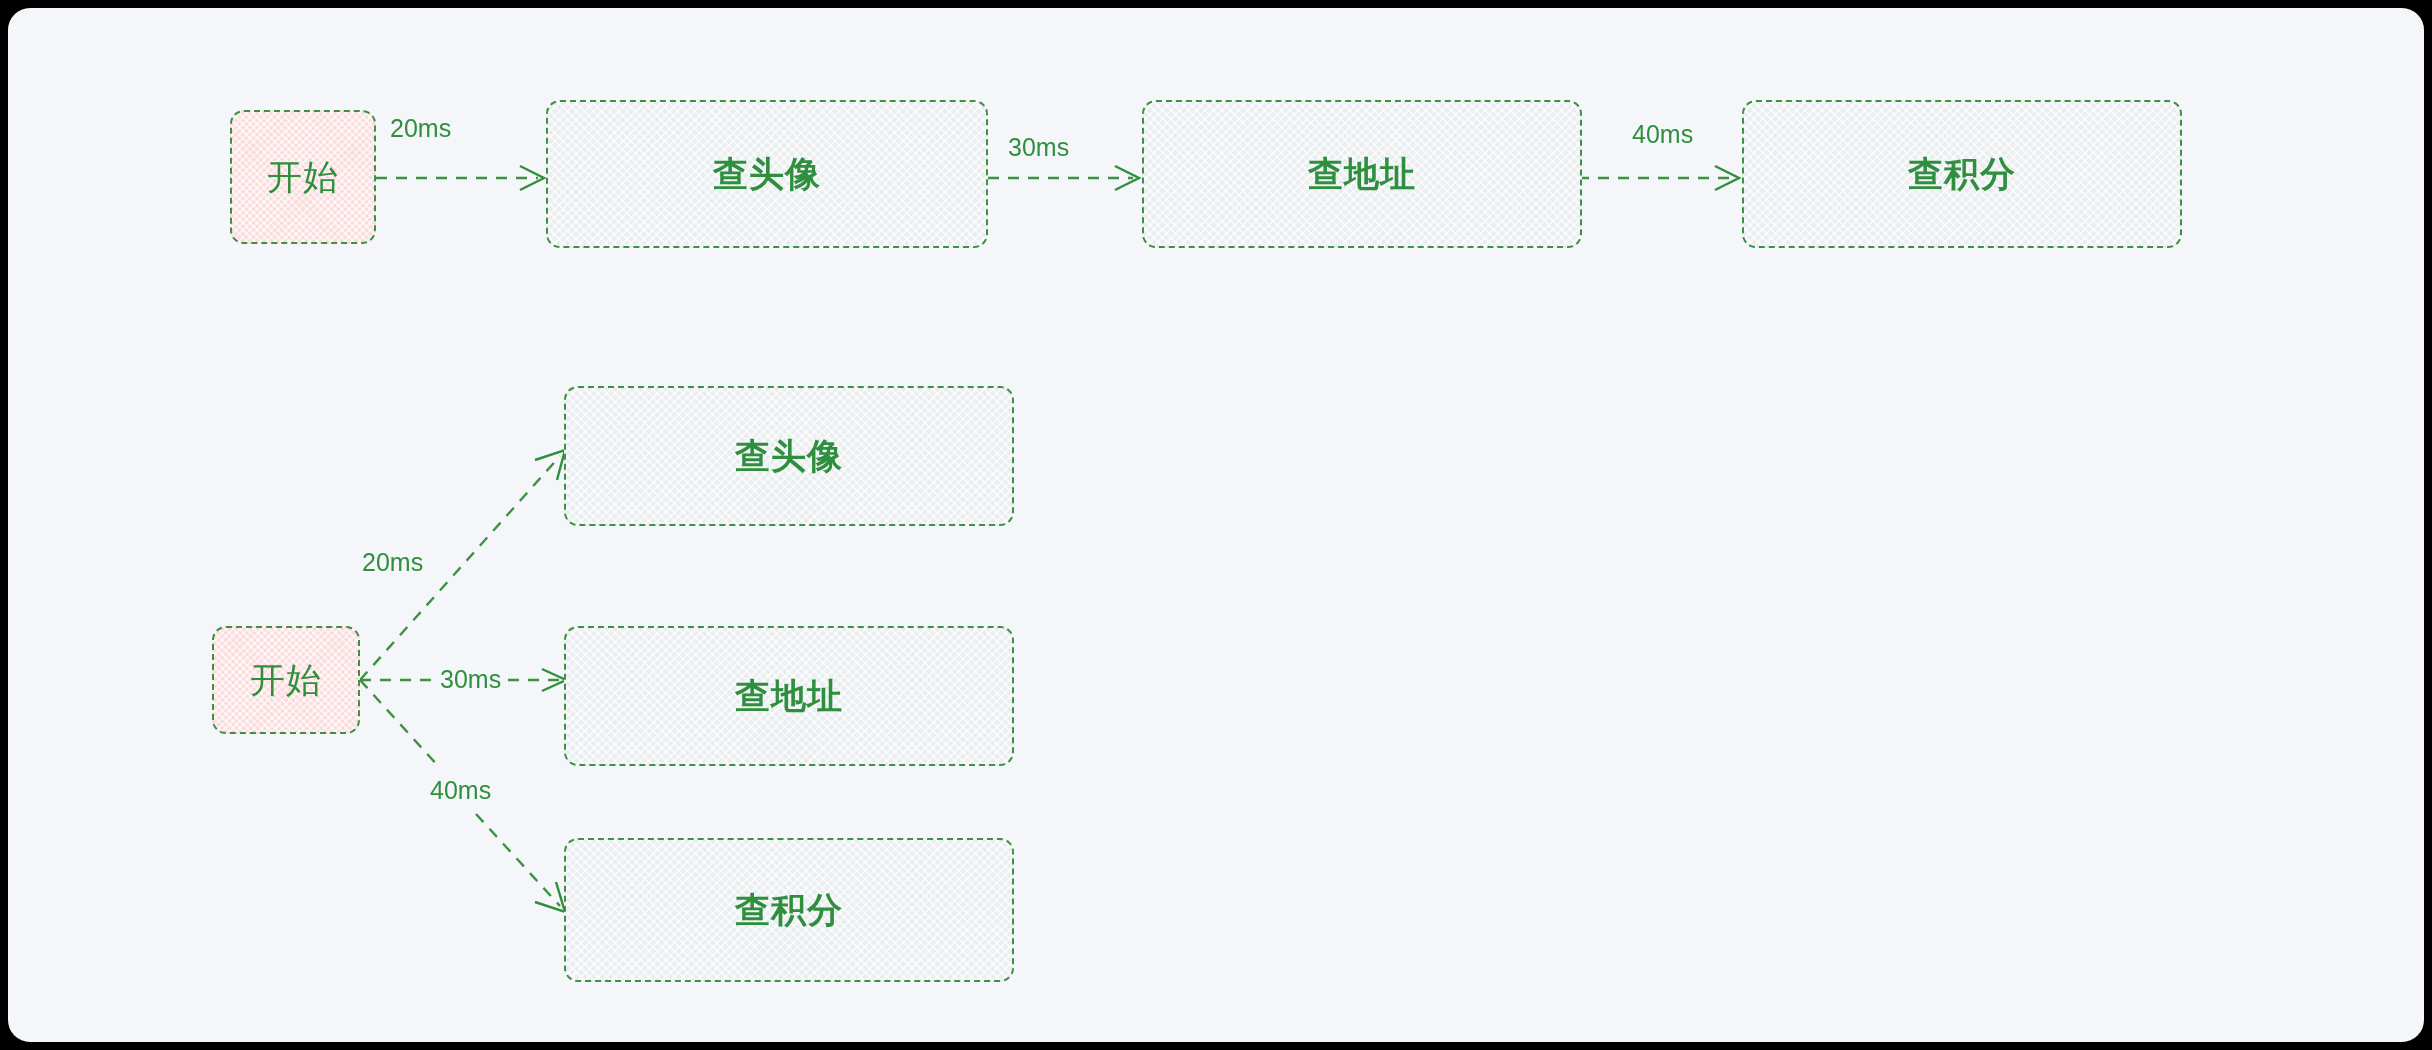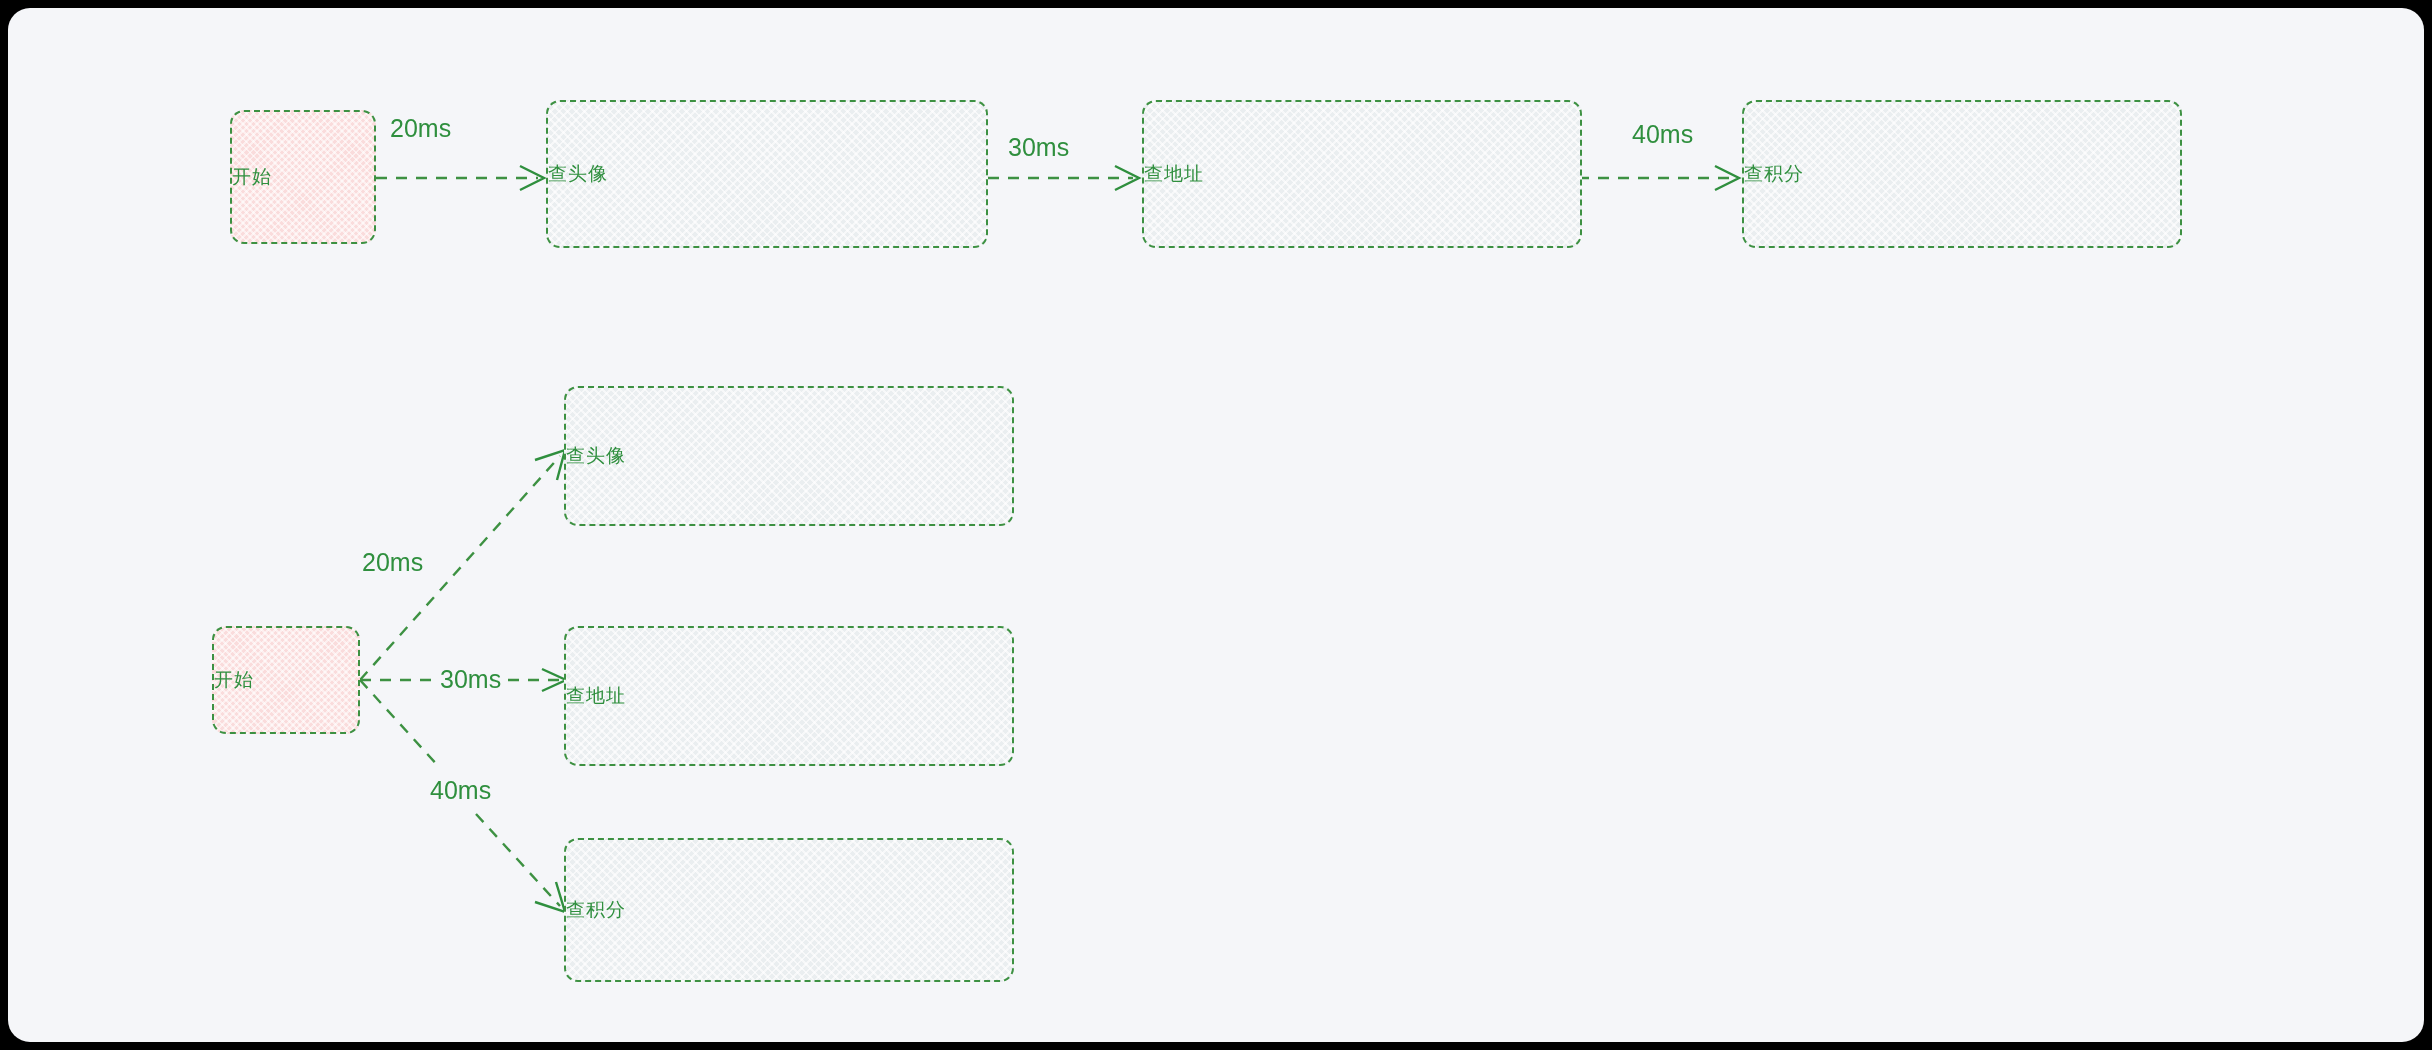--- a/index.html
+++ b/index.html
@@ -13,39 +13,40 @@
     border-radius:22px;
     overflow:hidden;
   }
 
   
   .node{
     position:absolute;
     box-sizing:border-box;
     border:2.5px dashed #3d9142;
     border-radius:14px;
-    display:flex; align-items:center; justify-content:flex-start;
+    display:flex; align-items:center; justify-content:center;
     color:#2f8f3e;
-    font-size:19px;
+    font-size:35px;
     letter-spacing:1px;
     background-repeat:repeat;
   }
   .node.start{
     
     background-color:#fadcdc;
     background-image:
       repeating-linear-gradient(45deg,  rgba(255,255,255,.55) 0 2px, rgba(255,255,255,0) 2px 5px),
       repeating-linear-gradient(-45deg, rgba(255,255,255,.55) 0 2px, rgba(255,255,255,0) 2px 5px);
   }
   .node.task{
     
     background-color:#eaeef0;
     background-image:
       repeating-linear-gradient(45deg,  rgba(255,255,255,.6) 0 2px, rgba(255,255,255,0) 2px 6px),
       repeating-linear-gradient(-45deg, rgba(255,255,255,.6) 0 2px, rgba(255,255,255,0) 2px 6px);
+    font-weight: bold;
   }
 
   
   .edge-label{
     position:absolute;
     color:#2f8f3e;
     font-size:25px;
     white-space:nowrap;
     background:#f5f6f9;
     padding:0 4px;

